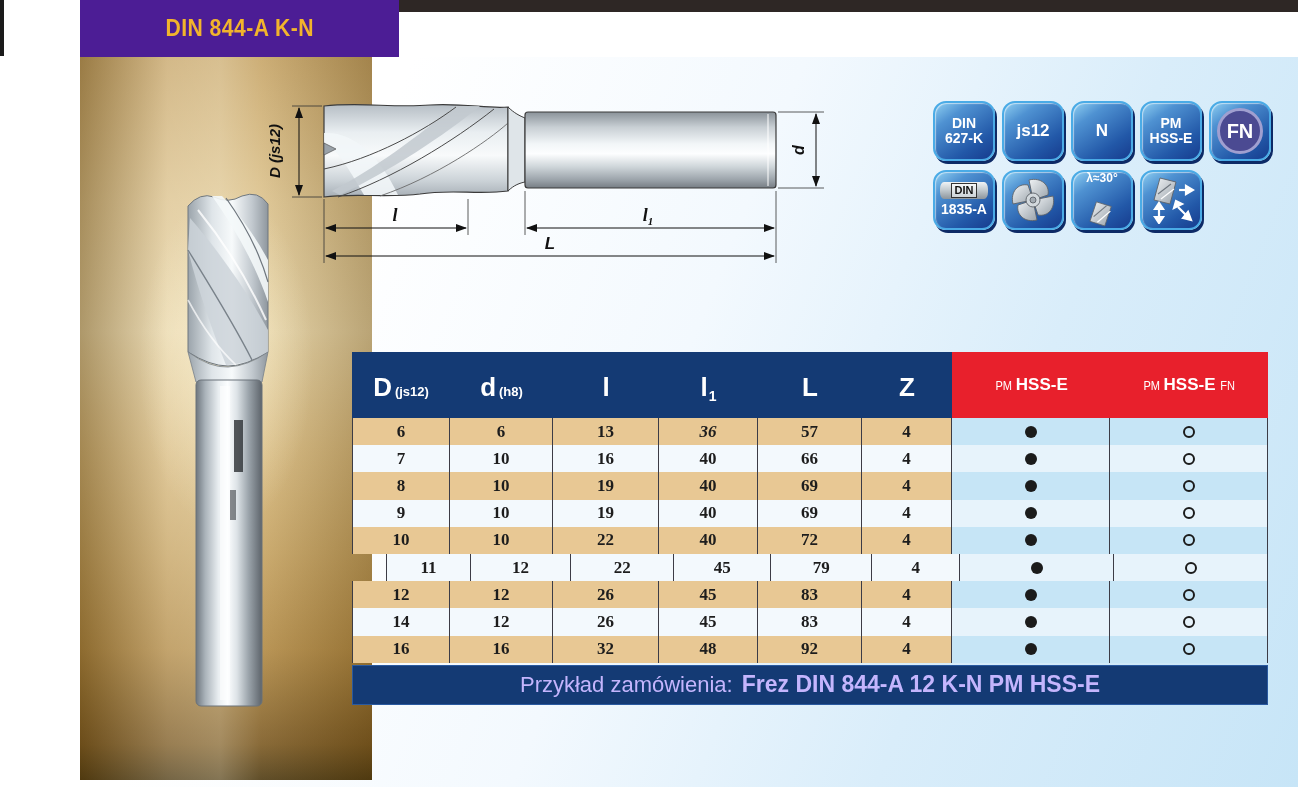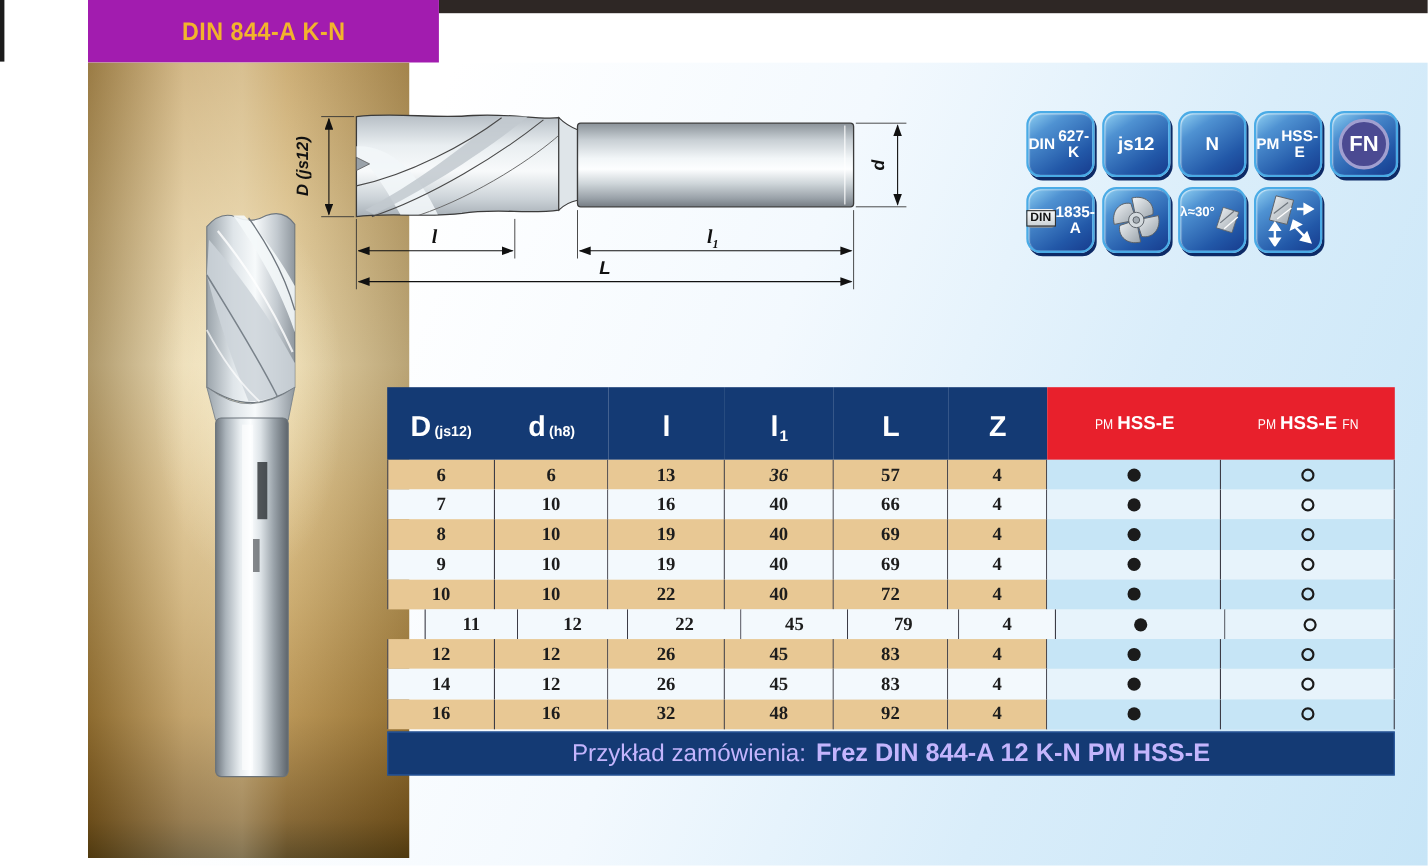--- a/index.html
+++ b/index.html
@@ -3,21 +3,21 @@
 <meta charset="utf-8">
 <style>
   * { margin:0; padding:0; box-sizing:border-box; }
   html,body { width:1298px; height:787px; }
   body { font-family:"Liberation Sans", sans-serif; background:#ffffff; position:relative; overflow:hidden; }
   .page { position:absolute; inset:0; }
 
   
   .edge-sliver { position:absolute; left:0; top:0; width:4px; height:56px; background:#1b1b1b; }
   .top-strip { position:absolute; left:399px; top:0; width:899px; height:12px; background:#2e2725; }
-  .code-block { position:absolute; left:80px; top:0; width:319px; height:57px; background:#a21caf;
+  .code-block { position:absolute; left:80px; top:0; width:319px; height:57px; background:#4c1d95;
                 display:flex; align-items:center; justify-content:center; }
   .code-text { color:#f2b42c; font-weight:bold; font-size:23px; letter-spacing:0.5px; transform:scaleX(0.92); }
   .title-bar { position:absolute; left:399px; top:12px; width:899px; height:45px; background:#f2c12b;
                display:flex; align-items:center; justify-content:center; }
   .title-text { font-family:"Liberation Serif", serif; font-weight:bold; font-size:21px; color:#2c2014; }
 
   
   .content-bg { position:absolute; left:80px; top:57px; width:1218px; height:730px;
                 background:linear-gradient(112deg, #ffffff 22%, #f3f9fe 48%, #d9edfa 72%, #c7e5f7 100%); }
 
@@ -34,21 +34,21 @@
   
   .drawing { position:absolute; left:240px; top:73px; }
 
   
   .badges { position:absolute; left:933px; top:101px; display:flex; flex-direction:column; gap:9px; }
   .badge-row { display:flex; gap:7px; }
   .badge { width:62px; height:60px; border-radius:13px;
      background:linear-gradient(145deg, #8fd0f2 0%, #4f92d2 26%, #2258a8 72%, #173c8e 100%);
      border:2px solid #4aabe6;
      box-shadow:2px 3px 0 #0d2a66, inset 1px 1px 1px rgba(255,255,255,0.55);
-     display:flex; flex-direction:row; align-items:center; justify-content:center;
+     display:flex; flex-direction:column; align-items:center; justify-content:center;
      color:#fff; font-weight:bold; font-size:14px; line-height:1.1; text-align:center; }
   .badge .big { font-size:17px; }
   .fn-circle { width:46px; height:46px; border-radius:50%; background:#4b4a92; border:3px solid #a09fd0;
      display:flex; align-items:center; justify-content:center; font-size:20px; color:#fff; font-weight:bold; }
   .cyl { width:48px; height:17px; border-radius:4px/7px;
      background:linear-gradient(180deg,#f0f3f5 0%, #c4ccd1 45%, #8d959c 100%);
      display:flex; align-items:center; justify-content:center; margin-bottom:3px; }
   .cyl span { font-size:11px; font-weight:bold; color:#111; border:1px solid #333; padding:0 3px; line-height:1.15;
      background:linear-gradient(180deg,#f6f8f9,#ccd3d7); }
   .lambda-label { font-size:12px; margin-bottom:15px; }

